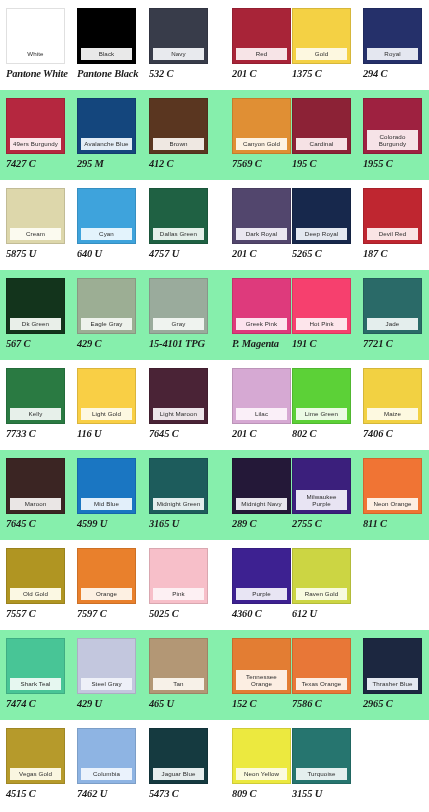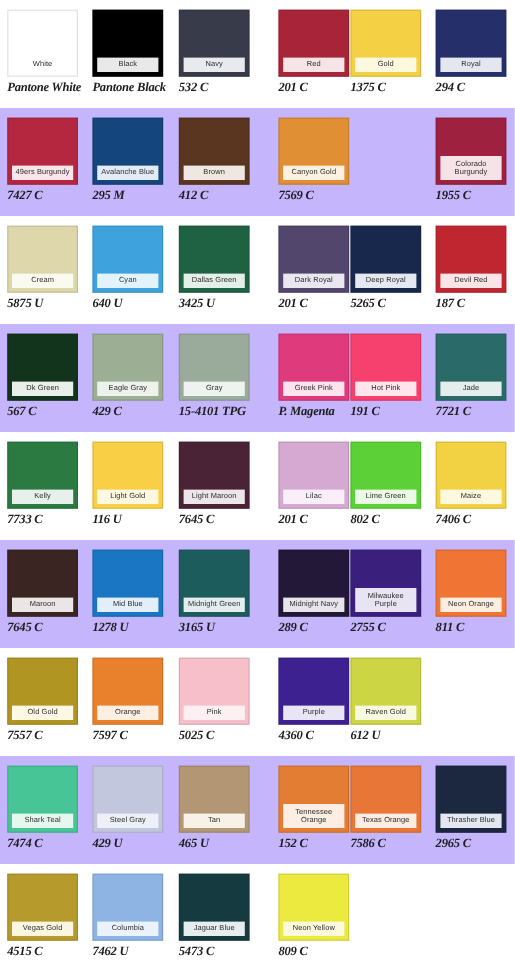--- a/index.html
+++ b/index.html
@@ -22,21 +22,21 @@
   }
 
   .swatch-row {
     position: relative;
     height: 90px;
     width: 429px;
     box-sizing: border-box;
   }
   
   .swatch-row.band {
-    background: #c4b5fd;
+    background: #86efac;
   }
 
   .swatch-cell {
     position: absolute;
     top: 0;
     width: 60px;
     height: 90px;
     box-sizing: border-box;
   }
   .swatch-cell.c0 { left: 6px; }
@@ -145,20 +145,26 @@
           <div class="swatch-label" style="background: rgb(239, 232, 226);">Brown</div>
         </div>
         <div class="swatch-code">412 C</div>
       </div>
       <div class="swatch-cell c3">
         <div class="swatch-box" style="background: rgb(224, 143, 52);">
           <div class="swatch-label" style="background: rgb(253, 242, 226);">Canyon Gold</div>
         </div>
         <div class="swatch-code">7569 C</div>
       </div>
+      <div class="swatch-cell c4">
+        <div class="swatch-box" style="background: rgb(140, 34, 54);">
+          <div class="swatch-label" style="background: rgb(246, 226, 229);">Cardinal</div>
+        </div>
+        <div class="swatch-code">195 C</div>
+      </div>
       <div class="swatch-cell c5">
         <div class="swatch-box" style="background: rgb(158, 33, 64);">
           <div class="swatch-label" style="background: rgb(246, 227, 231);">Colorado Burgundy</div>
         </div>
         <div class="swatch-code">1955 C</div>
       </div>
     </div>
     <div class="swatch-row">
       <div class="swatch-cell c0">
         <div class="swatch-box" style="background: rgb(221, 215, 171);">
@@ -169,21 +175,21 @@
       <div class="swatch-cell c1">
         <div class="swatch-box" style="background: rgb(62, 163, 220);">
           <div class="swatch-label" style="background: rgb(227, 243, 252);">Cyan</div>
         </div>
         <div class="swatch-code">640 U</div>
       </div>
       <div class="swatch-cell c2">
         <div class="swatch-box" style="background: rgb(31, 97, 67);">
           <div class="swatch-label" style="background: rgb(228, 239, 233);">Dallas Green</div>
         </div>
-        <div class="swatch-code">3425 U</div>
+        <div class="swatch-code">4757 U</div>
       </div>
       <div class="swatch-cell c3">
         <div class="swatch-box" style="background: rgb(82, 70, 109);">
           <div class="swatch-label" style="background: rgb(234, 231, 240);">Dark Royal</div>
         </div>
         <div class="swatch-code">201 C</div>
       </div>
       <div class="swatch-cell c4">
         <div class="swatch-box" style="background: rgb(23, 40, 76);">
           <div class="swatch-label" style="background: rgb(228, 232, 240);">Deep Royal</div>
@@ -277,21 +283,21 @@
       <div class="swatch-cell c0">
         <div class="swatch-box" style="background: rgb(59, 37, 35);">
           <div class="swatch-label" style="background: rgb(234, 230, 229);">Maroon</div>
         </div>
         <div class="swatch-code">7645 C</div>
       </div>
       <div class="swatch-cell c1">
         <div class="swatch-box" style="background: rgb(26, 118, 194);">
           <div class="swatch-label" style="background: rgb(226, 239, 250);">Mid Blue</div>
         </div>
-        <div class="swatch-code">1278 U</div>
+        <div class="swatch-code">4599 U</div>
       </div>
       <div class="swatch-cell c2">
         <div class="swatch-box" style="background: rgb(29, 92, 92);">
           <div class="swatch-label" style="background: rgb(227, 237, 237);">Midnight Green</div>
         </div>
         <div class="swatch-code">3165 U</div>
       </div>
       <div class="swatch-cell c3">
         <div class="swatch-box" style="background: rgb(36, 24, 56);">
           <div class="swatch-label" style="background: rgb(231, 229, 236);">Midnight Navy</div>
@@ -399,14 +405,20 @@
           <div class="swatch-label" style="background: rgb(230, 237, 237);">Jaguar Blue</div>
         </div>
         <div class="swatch-code">5473 C</div>
       </div>
       <div class="swatch-cell c3">
         <div class="swatch-box" style="background: rgb(236, 233, 63);">
           <div class="swatch-label" style="background: rgb(251, 250, 221);">Neon Yellow</div>
         </div>
         <div class="swatch-code">809 C</div>
       </div>
+      <div class="swatch-cell c4">
+        <div class="swatch-box" style="background: rgb(38, 117, 111);">
+          <div class="swatch-label" style="background: rgb(228, 239, 238);">Turquoise</div>
+        </div>
+        <div class="swatch-code">3155 U</div>
+      </div>
     </div>
   </div>
 
 </body></html>

